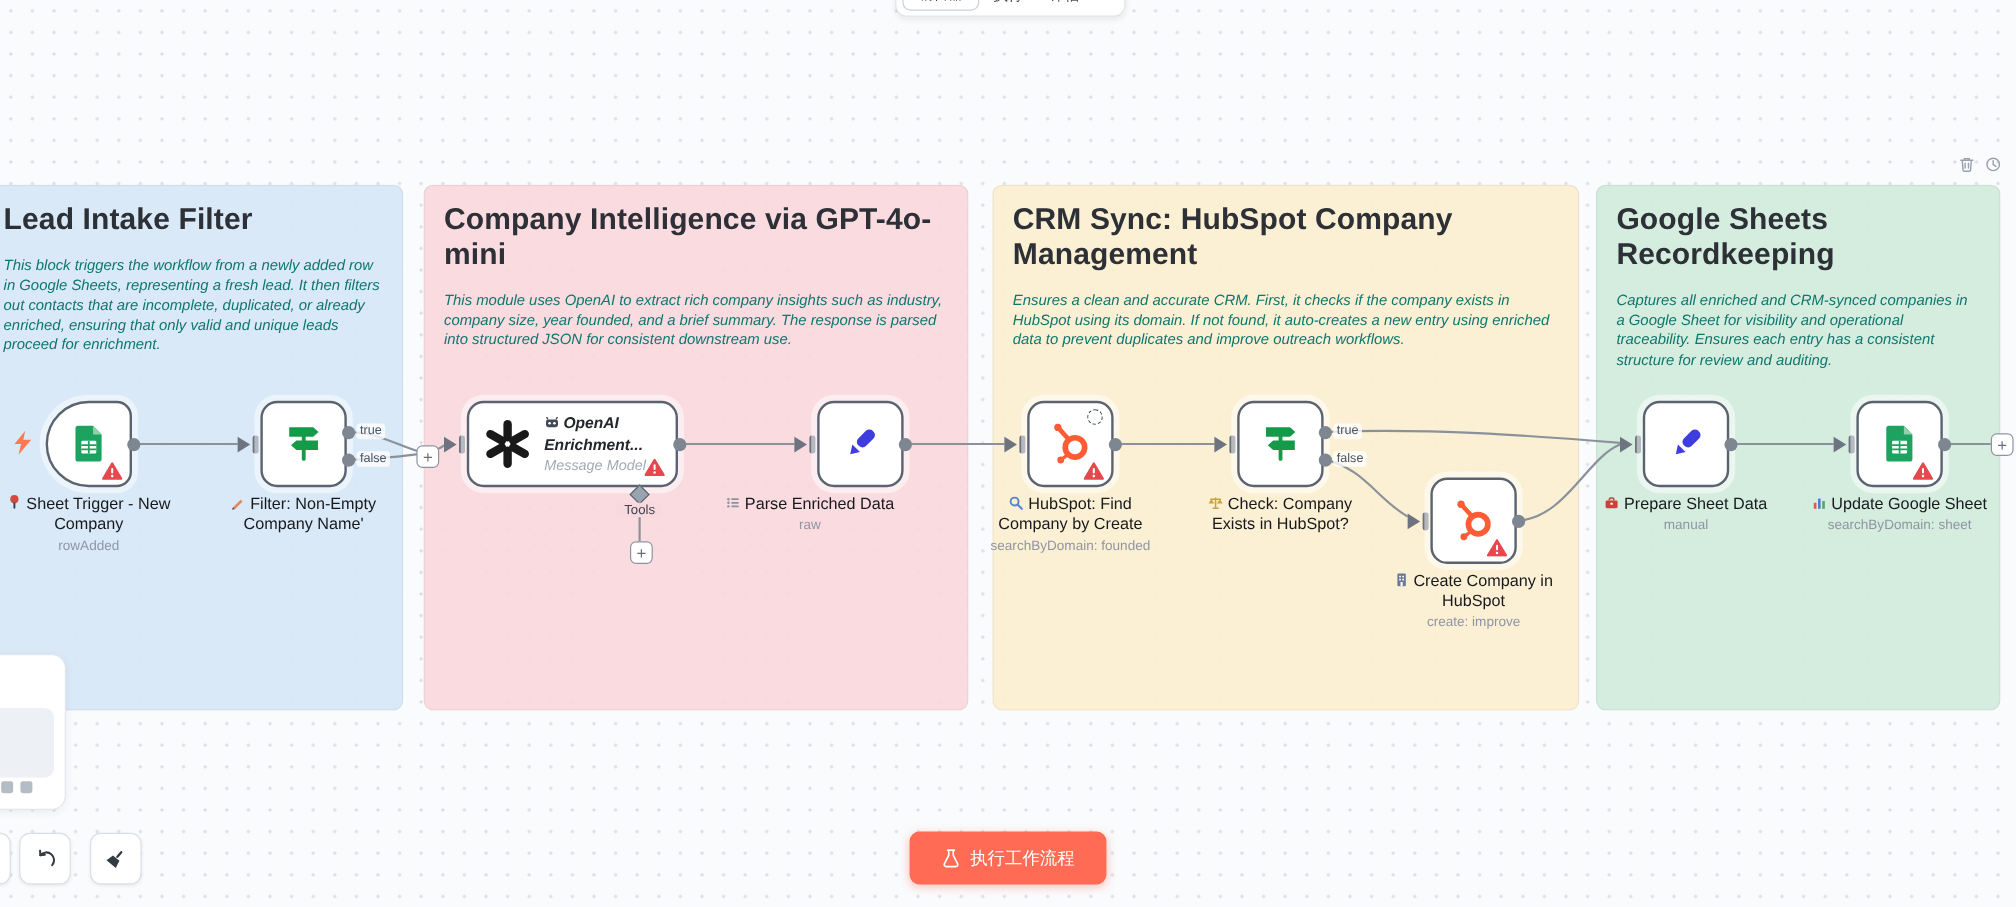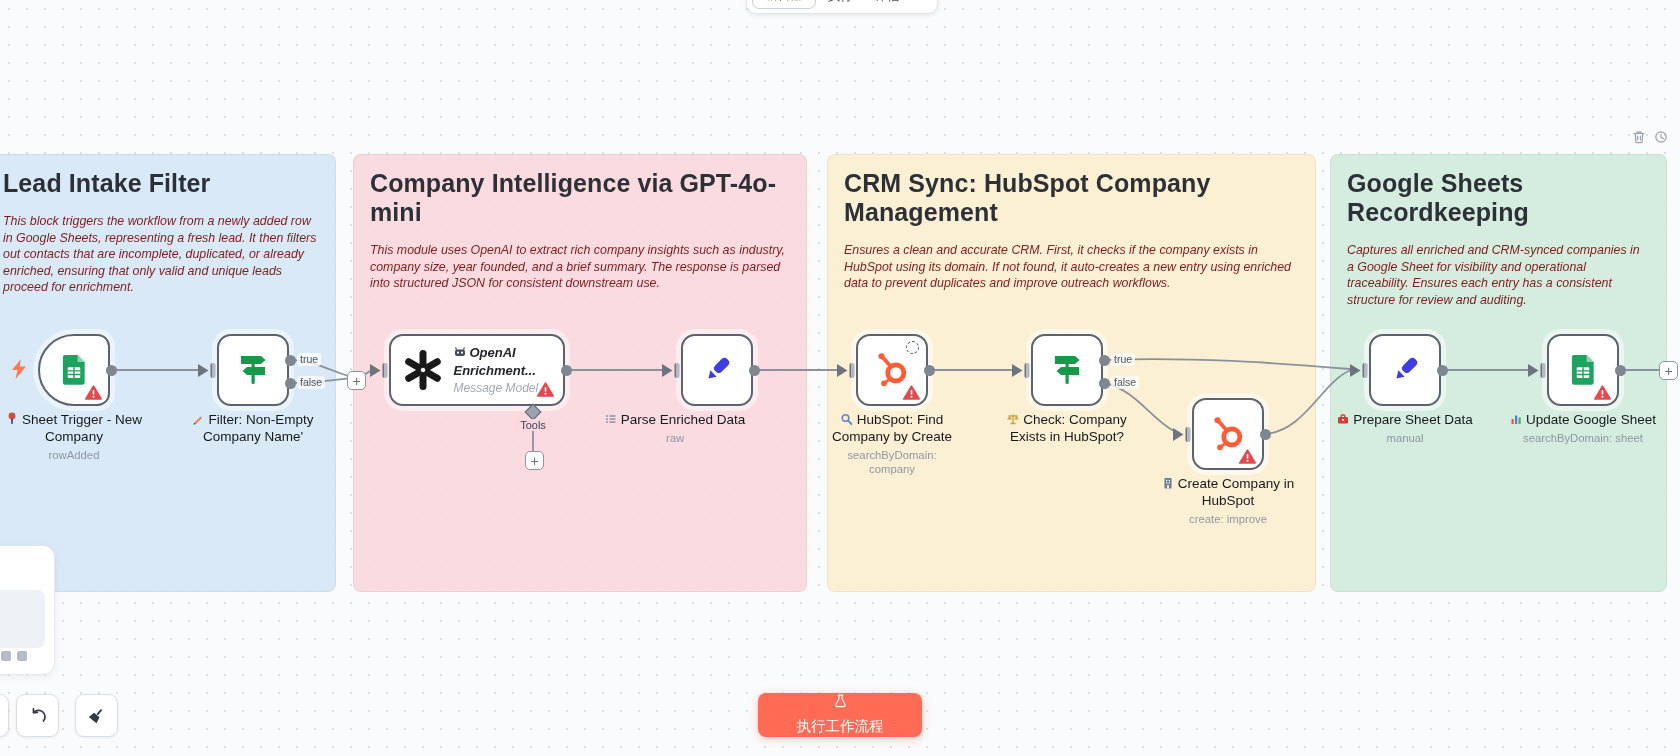--- a/index.html
+++ b/index.html
@@ -7,21 +7,21 @@
   #canvas{
     position:relative;width:1680px;height:756px;overflow:hidden;
     background:#fafbfd;
     background-image:radial-gradient(circle,#d9dee6 1.2px,transparent 1.4px);
     background-size:18px 18px;
     font-family:"Liberation Sans","DejaVu Sans",sans-serif;
   }
   
   .sticky{position:absolute;border-radius:8px;padding:14px 16px;z-index:1;border:1px solid rgba(0,0,0,0.05);}
   .sticky h2{margin:0;font-size:25px;font-weight:700;color:#2d3036;letter-spacing:.1px;}
-  .sticky p{margin:15px 0 0;font-style:italic;font-size:12.4px;line-height:1.34;color:#7f1d1d;}
+  .sticky p{margin:15px 0 0;font-style:italic;font-size:12.4px;line-height:1.34;color:#0f766e;}
   #sticky-blue{left:-14px;top:154px;width:350px;height:438px;background:rgba(214,231,246,.92);}
   #sticky-pink{left:353px;top:154px;width:454px;height:438px;background:rgba(249,216,221,.92);}
   #sticky-yellow{left:827px;top:154px;width:489px;height:438px;background:rgba(251,239,207,.92);}
   #sticky-green{left:1330px;top:154px;width:337px;height:438px;background:rgba(208,236,219,.92);}
   
   .node{position:absolute;width:72px;height:72px;background:#fff;border:2px solid #5b6270;border-radius:14px;
         box-shadow:0 0 0 5px rgba(255,255,255,.5);display:flex;align-items:center;justify-content:center;z-index:3;}
   .node.trigger{border-radius:40px 14px 14px 40px;}
   .node.wide{width:176px;justify-content:center;padding:0 10px;font-style:italic;}
   .warn{position:absolute;width:17px;height:15px;}
@@ -49,21 +49,21 @@
   .tab.active{background:#fff;border:1px solid #c9d0db;color:#383c43;padding:4px 12px;}
   .mini-icon{position:absolute;z-index:20;}
   #preview-card{position:absolute;left:-42px;top:545px;width:97px;height:130px;background:#fff;
                 border:1px solid #e3e7ed;border-radius:12px;box-shadow:0 2px 8px rgba(0,0,0,.06);z-index:10;}
   #preview-inner{position:absolute;left:20px;top:44px;width:66px;height:58px;background:#edf0f4;border-radius:8px;}
   .preview-sq{position:absolute;width:10px;height:10px;background:#b4bcc6;border-radius:2px;top:61px;}
   .cbtn{position:absolute;width:43px;height:43px;background:#fff;border:1px solid #dadfe7;border-radius:9px;
         box-shadow:0 1px 3px rgba(0,0,0,.07);display:flex;align-items:center;justify-content:center;z-index:10;}
   #execute-btn{position:absolute;left:758px;top:693px;width:164px;height:44px;background:#ff6b55;border:none;
                border-radius:8px;color:#fff;font-size:14.5px;display:flex;align-items:center;justify-content:center;
-               gap:9px;box-shadow:0 2px 8px rgba(255,90,60,.35);z-index:10;font-family:inherit;cursor:pointer;flex-direction:column;}
+               gap:9px;box-shadow:0 2px 8px rgba(255,90,60,.35);z-index:10;font-family:inherit;cursor:pointer;}
   #connections{position:absolute;left:0;top:0;z-index:2;}
 </style>
 </head>
 <body>
 
 <div id="canvas">
 
   <div id="tabbar">
     <div class="tab active">编辑器</div>
     <div class="tab">执行</div>
@@ -240,21 +240,21 @@
       <path d="M8,1 L15.2,13 H0.8 Z" fill="#e5484d" stroke="#e5484d" stroke-width="1.6" stroke-linejoin="round"></path>
       <rect x="7.2" y="4.6" width="1.6" height="4.4" rx="0.8" fill="#fff"></rect>
         <circle cx="8" cy="11" r="1" fill="#fff"></circle>
     </svg>
   </div>
   <div class="nlabel" style="left:892px;top:412px;width:135px">
     <span class="mi"><svg width="12" height="12" viewBox="0 0 12 12">
           <circle cx="5" cy="5" r="3.3" stroke="#5d86c5" stroke-width="1.6" fill="none"></circle>
           <path d="M7.6,7.6 L11,11" stroke="#5d86c5" stroke-width="1.8" stroke-linecap="round"></path>
         </svg></span><span>HubSpot: Find Company by Create</span>
-    <div class="nsub">searchByDomain: company</div>
+    <div class="nsub">searchByDomain: founded</div>
   </div>
   <div class="odot" style="left:923.5px;top:364.5px"></div>
 
   <div class="node" style="left:1031px;top:334px">
     <svg width="34" height="32" viewBox="0 0 34 32">
       <rect x="15.5" y="3" width="3.2" height="27" rx="1.6" fill="#149a48"></rect>
       <polygon points="5,2 25,2 29.5,6 25,10 5,10" fill="#149a48"></polygon>
       <polygon points="29,13 11,13 6.5,17 11,21 29,21" fill="#149a48"></polygon>
     </svg>
   </div>

